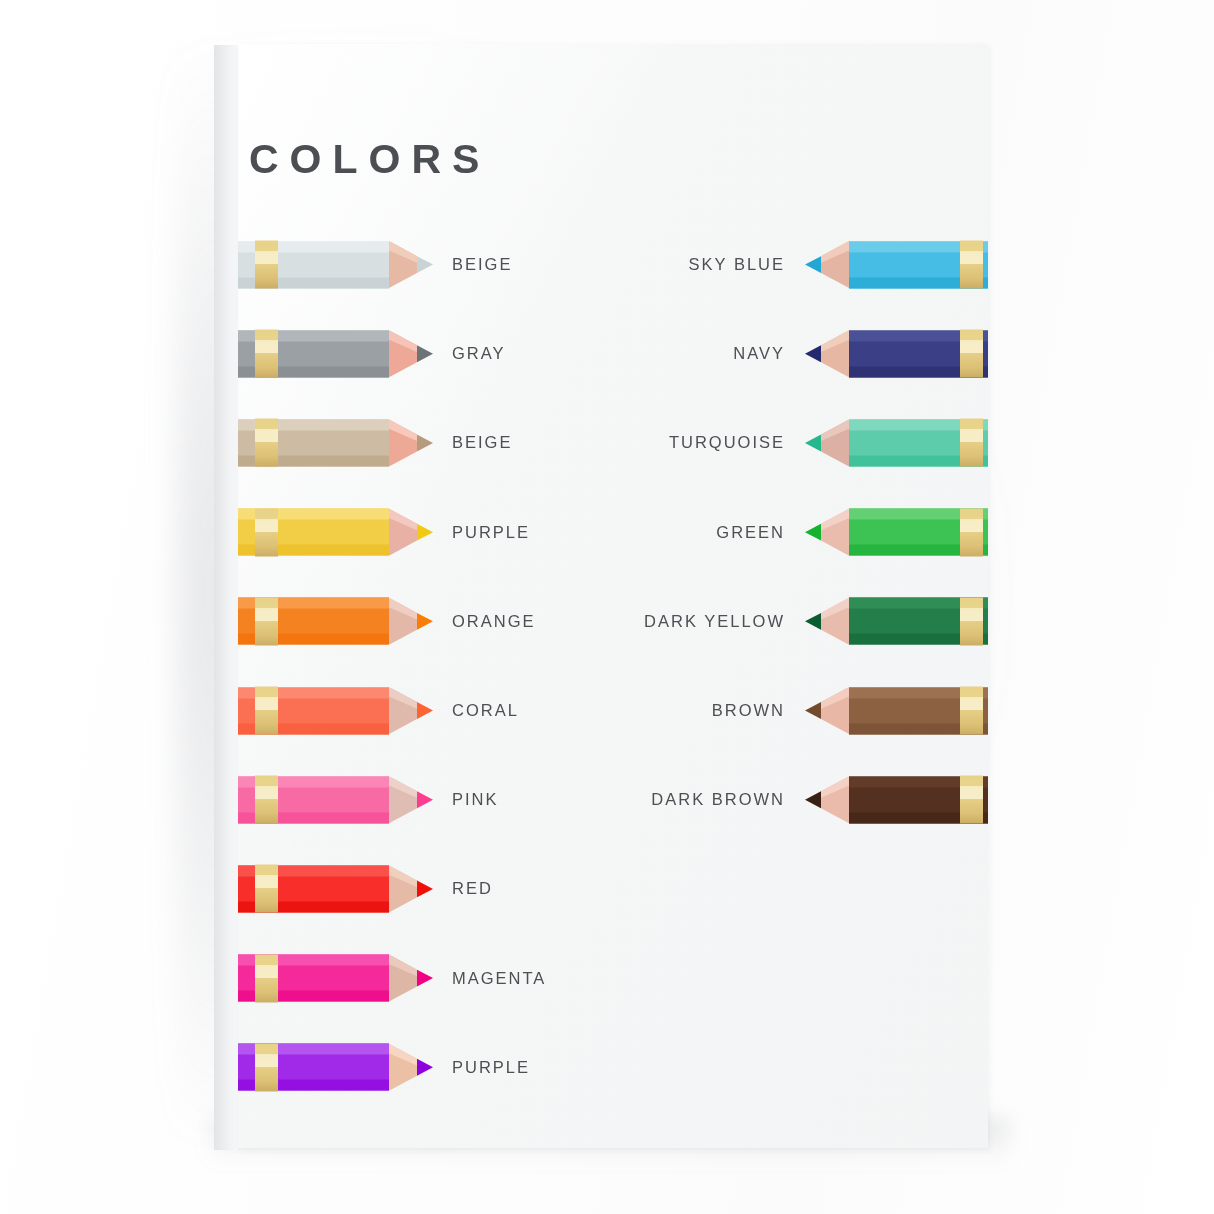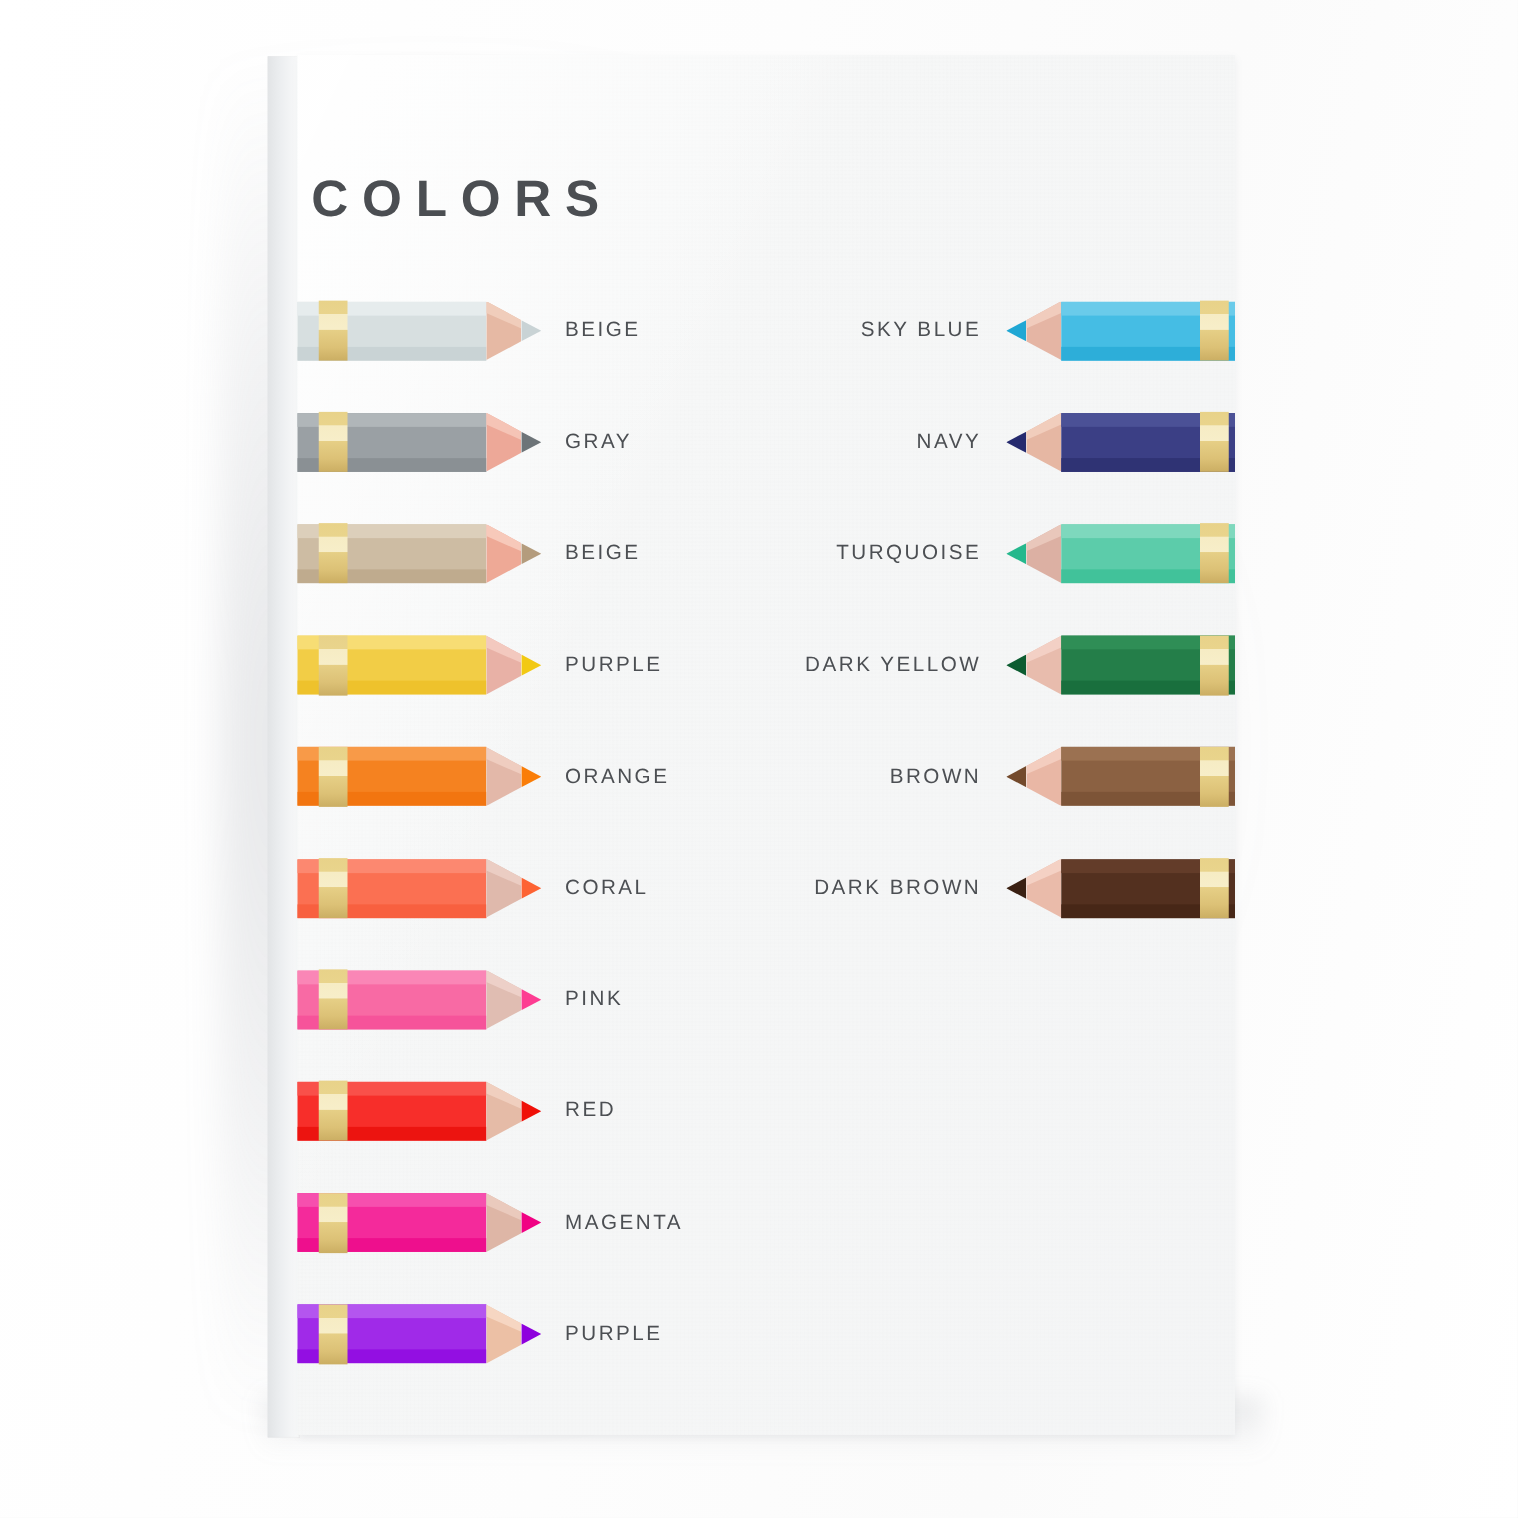--- a/index.html
+++ b/index.html
@@ -349,20 +349,34 @@
               <div class="lo"></div>
             </div>
             <div class="band"></div>
             <div class="wood"></div>
             <div class="wood-hi"></div>
             <div class="tip"></div>
           </div>
           <span class="label">TURQUOISE</span>
         </div>
         <div class="row">
+          <div class="pencil" style="--body: #3dc353; --hi: #63d073; --lo: #26b63f; --wood: #e9bcae; --woodhi: #f3d1c6; --tip: #13b32d;">
+            <div class="barrel">
+              <div class="mid"></div>
+              <div class="hi"></div>
+              <div class="lo"></div>
+            </div>
+            <div class="band"></div>
+            <div class="wood"></div>
+            <div class="wood-hi"></div>
+            <div class="tip"></div>
+          </div>
+          <span class="label">GREEN</span>
+        </div>
+        <div class="row">
           <div class="pencil" style="--body: #247e49; --hi: #2f8e56; --lo: #196f3d; --wood: #e8bcad; --woodhi: #f3d0c5; --tip: #0c5c31;">
             <div class="barrel">
               <div class="mid"></div>
               <div class="hi"></div>
               <div class="lo"></div>
             </div>
             <div class="band"></div>
             <div class="wood"></div>
             <div class="wood-hi"></div>
             <div class="tip"></div>

